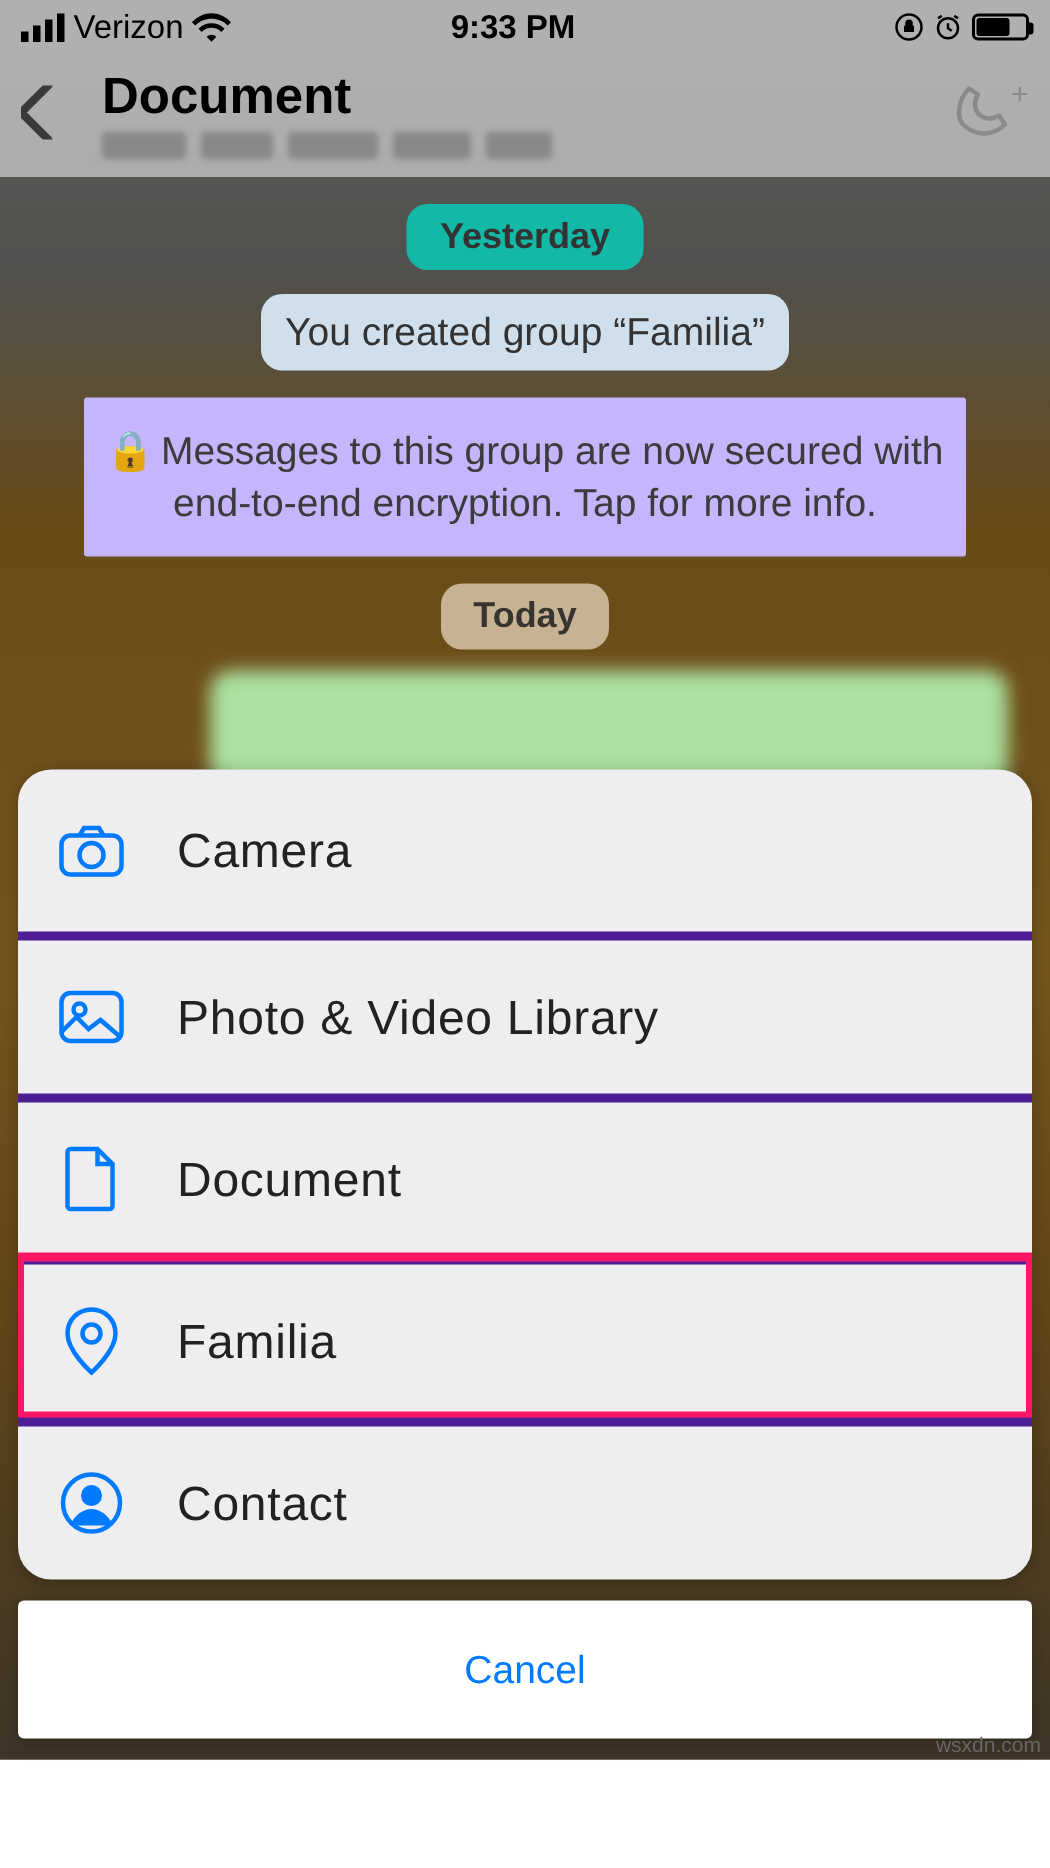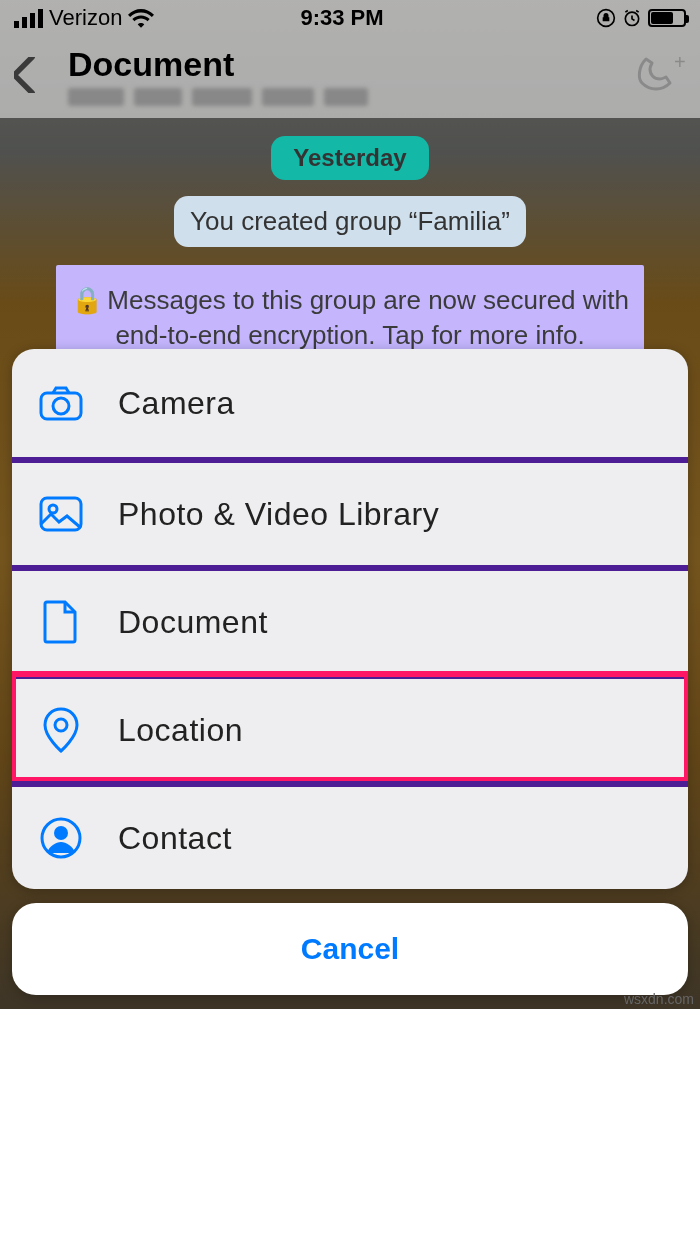--- a/index.html
+++ b/index.html
@@ -1,17 +1,17 @@
 <!DOCTYPE html>
 <html><head>
 <meta charset="utf-8">
 <style>
   * { margin: 0; padding: 0; box-sizing: border-box; font-family: -apple-system, "Helvetica Neue", Arial, sans-serif; }
   html, body { width: 700px; height: 1245px; overflow: hidden; }
-  .screen { position: relative; width: 700px; height: 1009px; background: #808080; }
+  .screen { position: relative; width: 700px; height: 1173px; background: #808080; }
   
   .chat-bg {
     position: absolute; inset: 0;
     background: linear-gradient(180deg,#b9b8b2 0%,#9fa19c 15%,#d09530 30%,#e8a93c 55%,#c28a30 75%,#7a6a4e 100%);
     filter: brightness(.92);
   }
   .dim-overlay { position: absolute; inset: 0; background: rgba(0,0,0,0.45); }
   
   .status-bar { position: absolute; top:0; left:0; right:0; height:36px; display:flex; align-items:center; justify-content:space-between; padding:0 14px; color:#000; font-size:22px; font-weight:500; z-index:2; }
   .status-left, .status-right { display:flex; align-items:center; gap:6px; }
@@ -40,21 +40,21 @@
   .pill2 { background:#d1bfa1; color:#333; font-size:24px; font-weight:600; padding:8px 22px; border-radius:14px; margin-bottom:14px; opacity:.9;}
   .msg-bubble { background:#ace19f; width:76%; height:78px; border-radius:14px; filter:blur(6px); margin-left:140px; align-self:flex-start;}
   
   .sheet-wrap { position:absolute; left:12px; right:12px; bottom:14px; z-index:10; }
   .action-sheet { background:#eeeef0; border-radius:22px; overflow:hidden; margin-bottom:14px; box-shadow:0 2px 12px rgba(0,0,0,.25);}
   .action-item { display:flex; align-items:center; height:108px; padding:0 26px; gap:34px; border-top:6px solid #4c1d95; position:relative;}
   .action-item:first-child { border-top:none; }
   .action-item .icon { width:46px; display:flex; justify-content:center; color:#007aff; }
   .action-item .label { font-size:32px; color:#222; letter-spacing:0.5px;}
   .highlight { outline:6px solid #ff1766; outline-offset:-4px; }
-  .cancel-btn { background:#fff; border-radius:24px; height:92px; display:flex; align-items:center; justify-content:center; font-size:30px; font-weight:700; color:#007aff; box-shadow:0 2px 12px rgba(0,0,0,.25);}
+  .cancel-btn { background:#fff; border-radius:4px; height:92px; display:flex; align-items:center; justify-content:center; font-size:26px; font-weight:400; color:#007aff; box-shadow:0 2px 12px rgba(0,0,0,.25);}
   .watermark { position:absolute; right:6px; bottom:2px; font-size:14px; color:#666; z-index:20;}
 </style>
 </head>
 <body>
 
 <div class="screen">
   <div class="chat-bg"></div>
   <div class="hdr-overlay"></div>
 
   <div class="status-bar">
@@ -153,21 +153,21 @@
         </span>
         <span class="label">Document</span>
       </div>
       <div class="action-item highlight">
         <span class="icon">
           <svg width="36" height="46" viewBox="0 0 36 46">
               <path d="M18 2C9 2 2 9 2 18c0 12 16 26 16 26s16-14 16-26C34 9 27 2 18 2z" fill="none" stroke="#007aff" stroke-width="3"></path>
               <circle cx="18" cy="18" r="6" fill="none" stroke="#007aff" stroke-width="3"></circle>
             </svg>
         </span>
-        <span class="label">Location</span>
+        <span class="label">Familia</span>
       </div>
       <div class="action-item">
         <span class="icon">
           <svg width="42" height="42" viewBox="0 0 42 42">
               <circle cx="21" cy="21" r="19" fill="none" stroke="#007aff" stroke-width="3"></circle>
               <circle cx="21" cy="16" r="7" fill="#007aff"></circle>
               <path d="M7 36c2-7 9-11 14-11s12 4 14 11" fill="#007aff"></path>
             </svg>
         </span>
         <span class="label">Contact</span>

